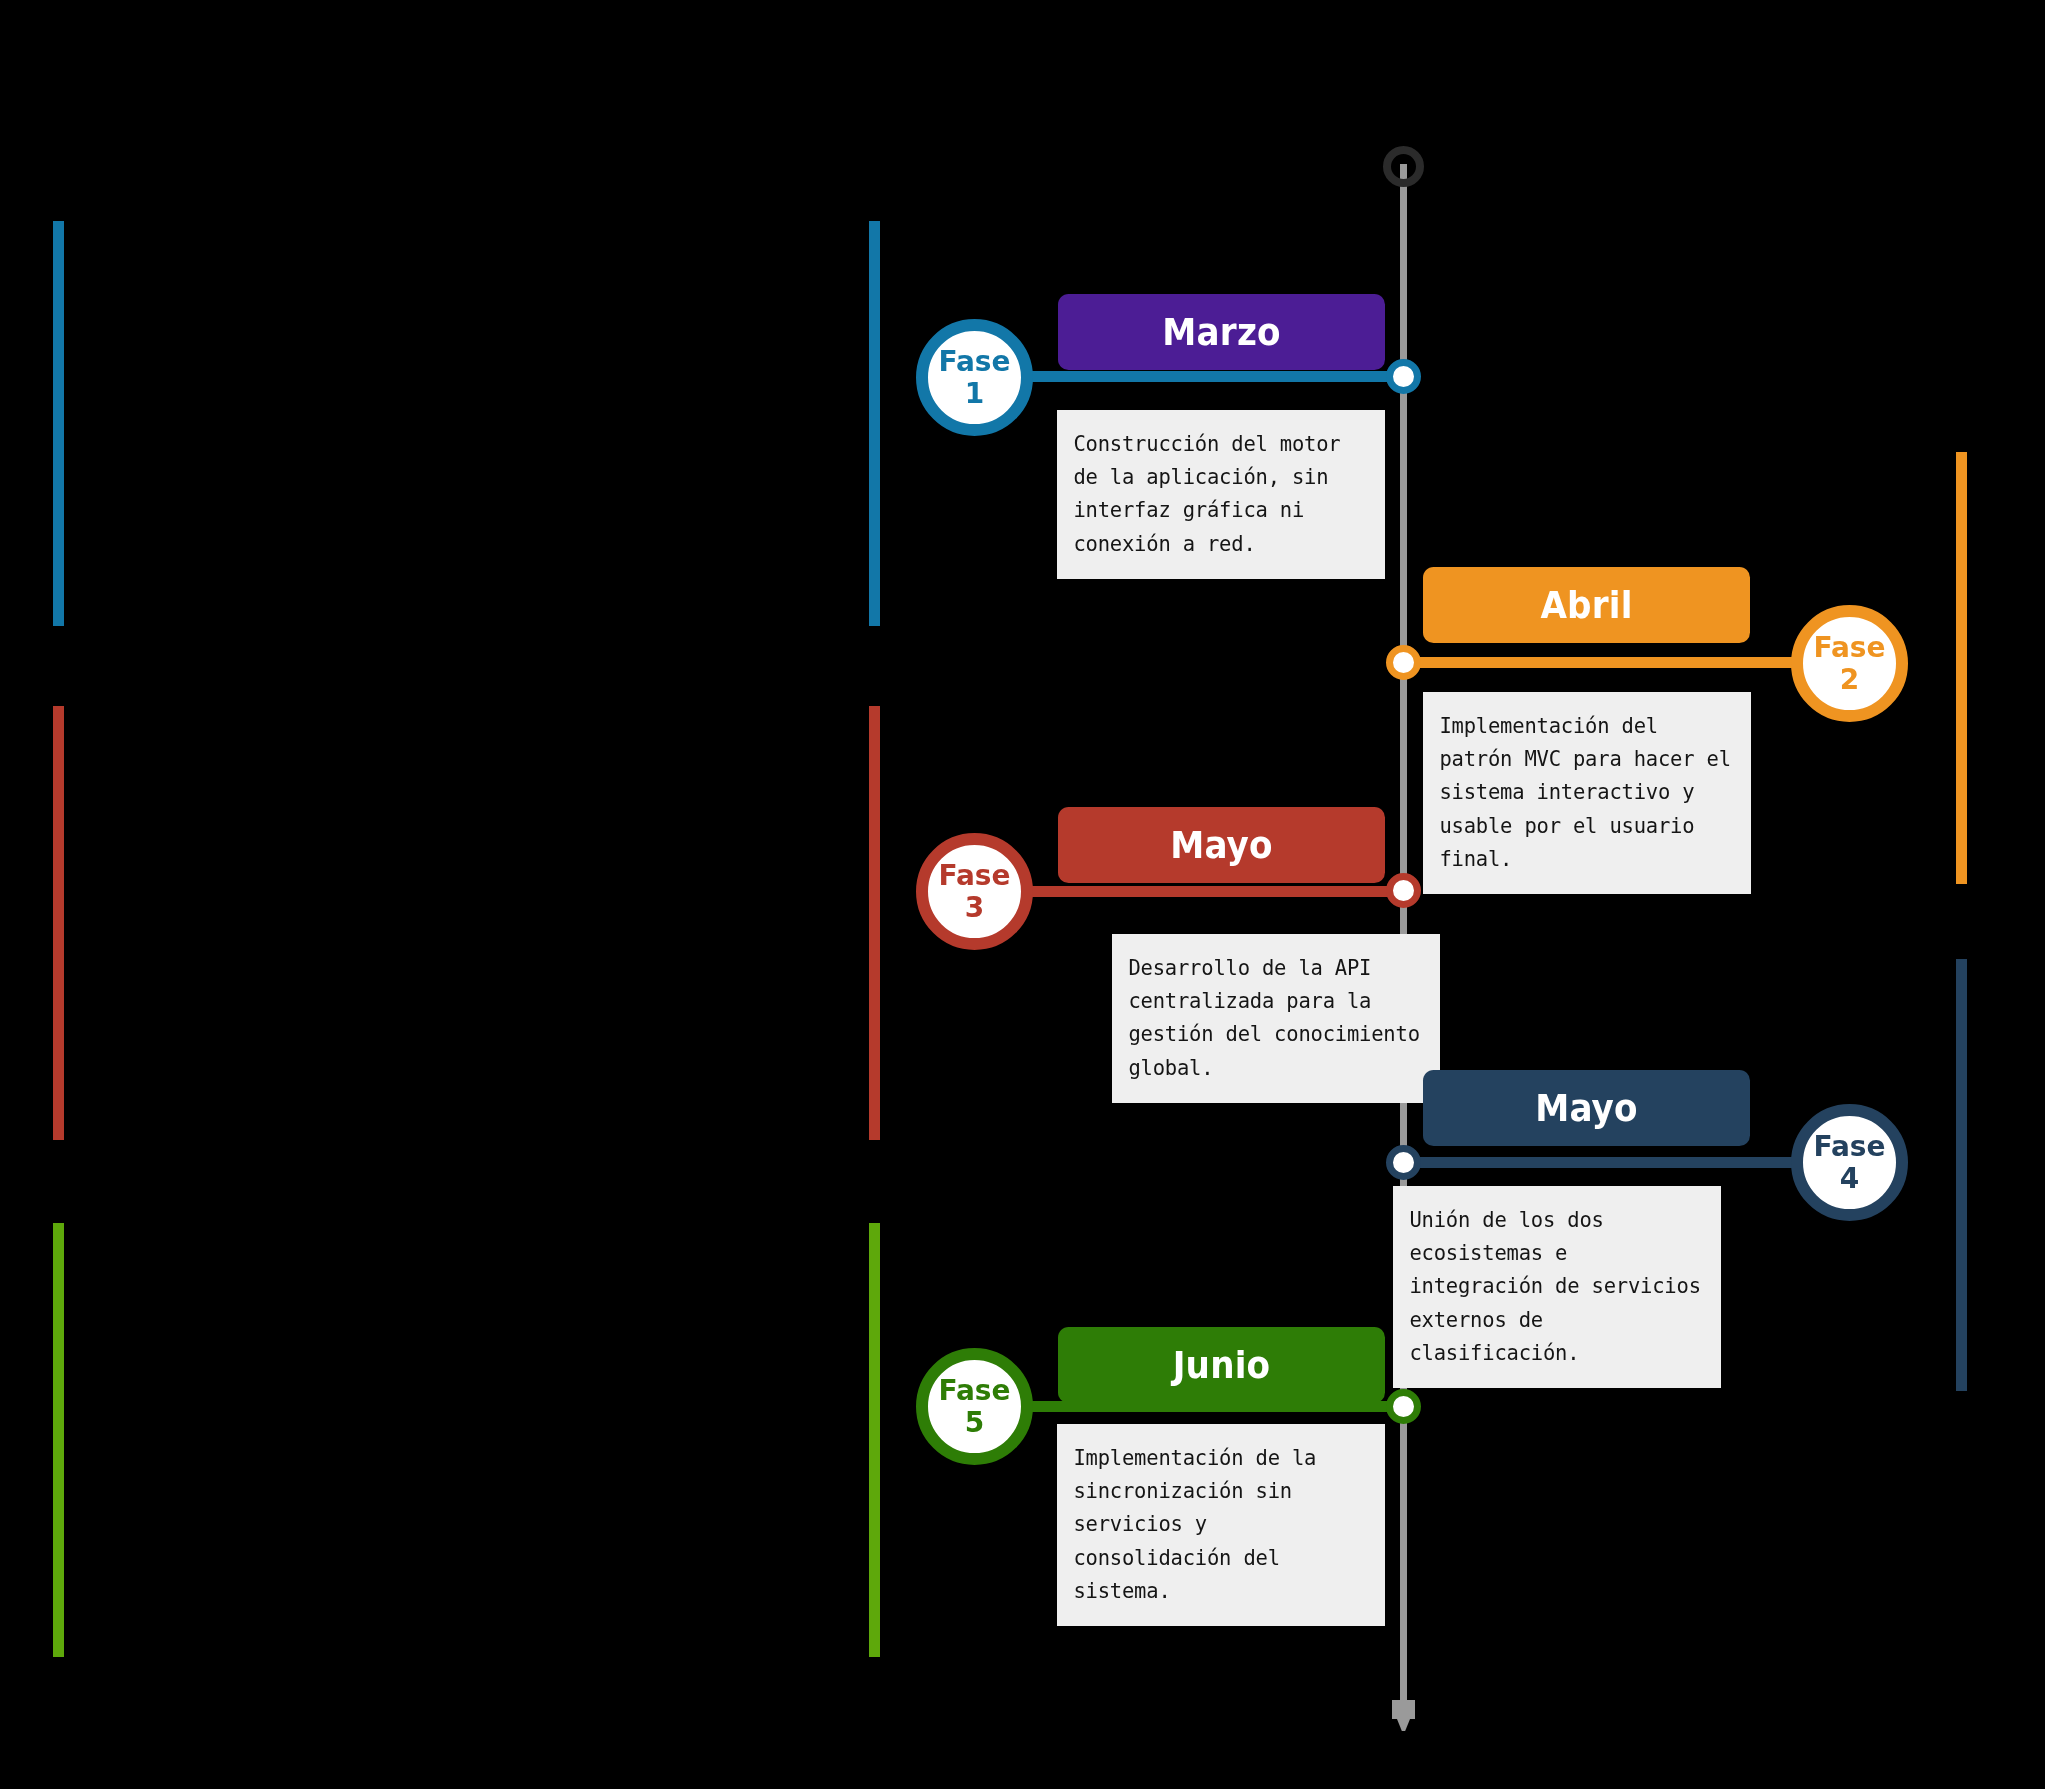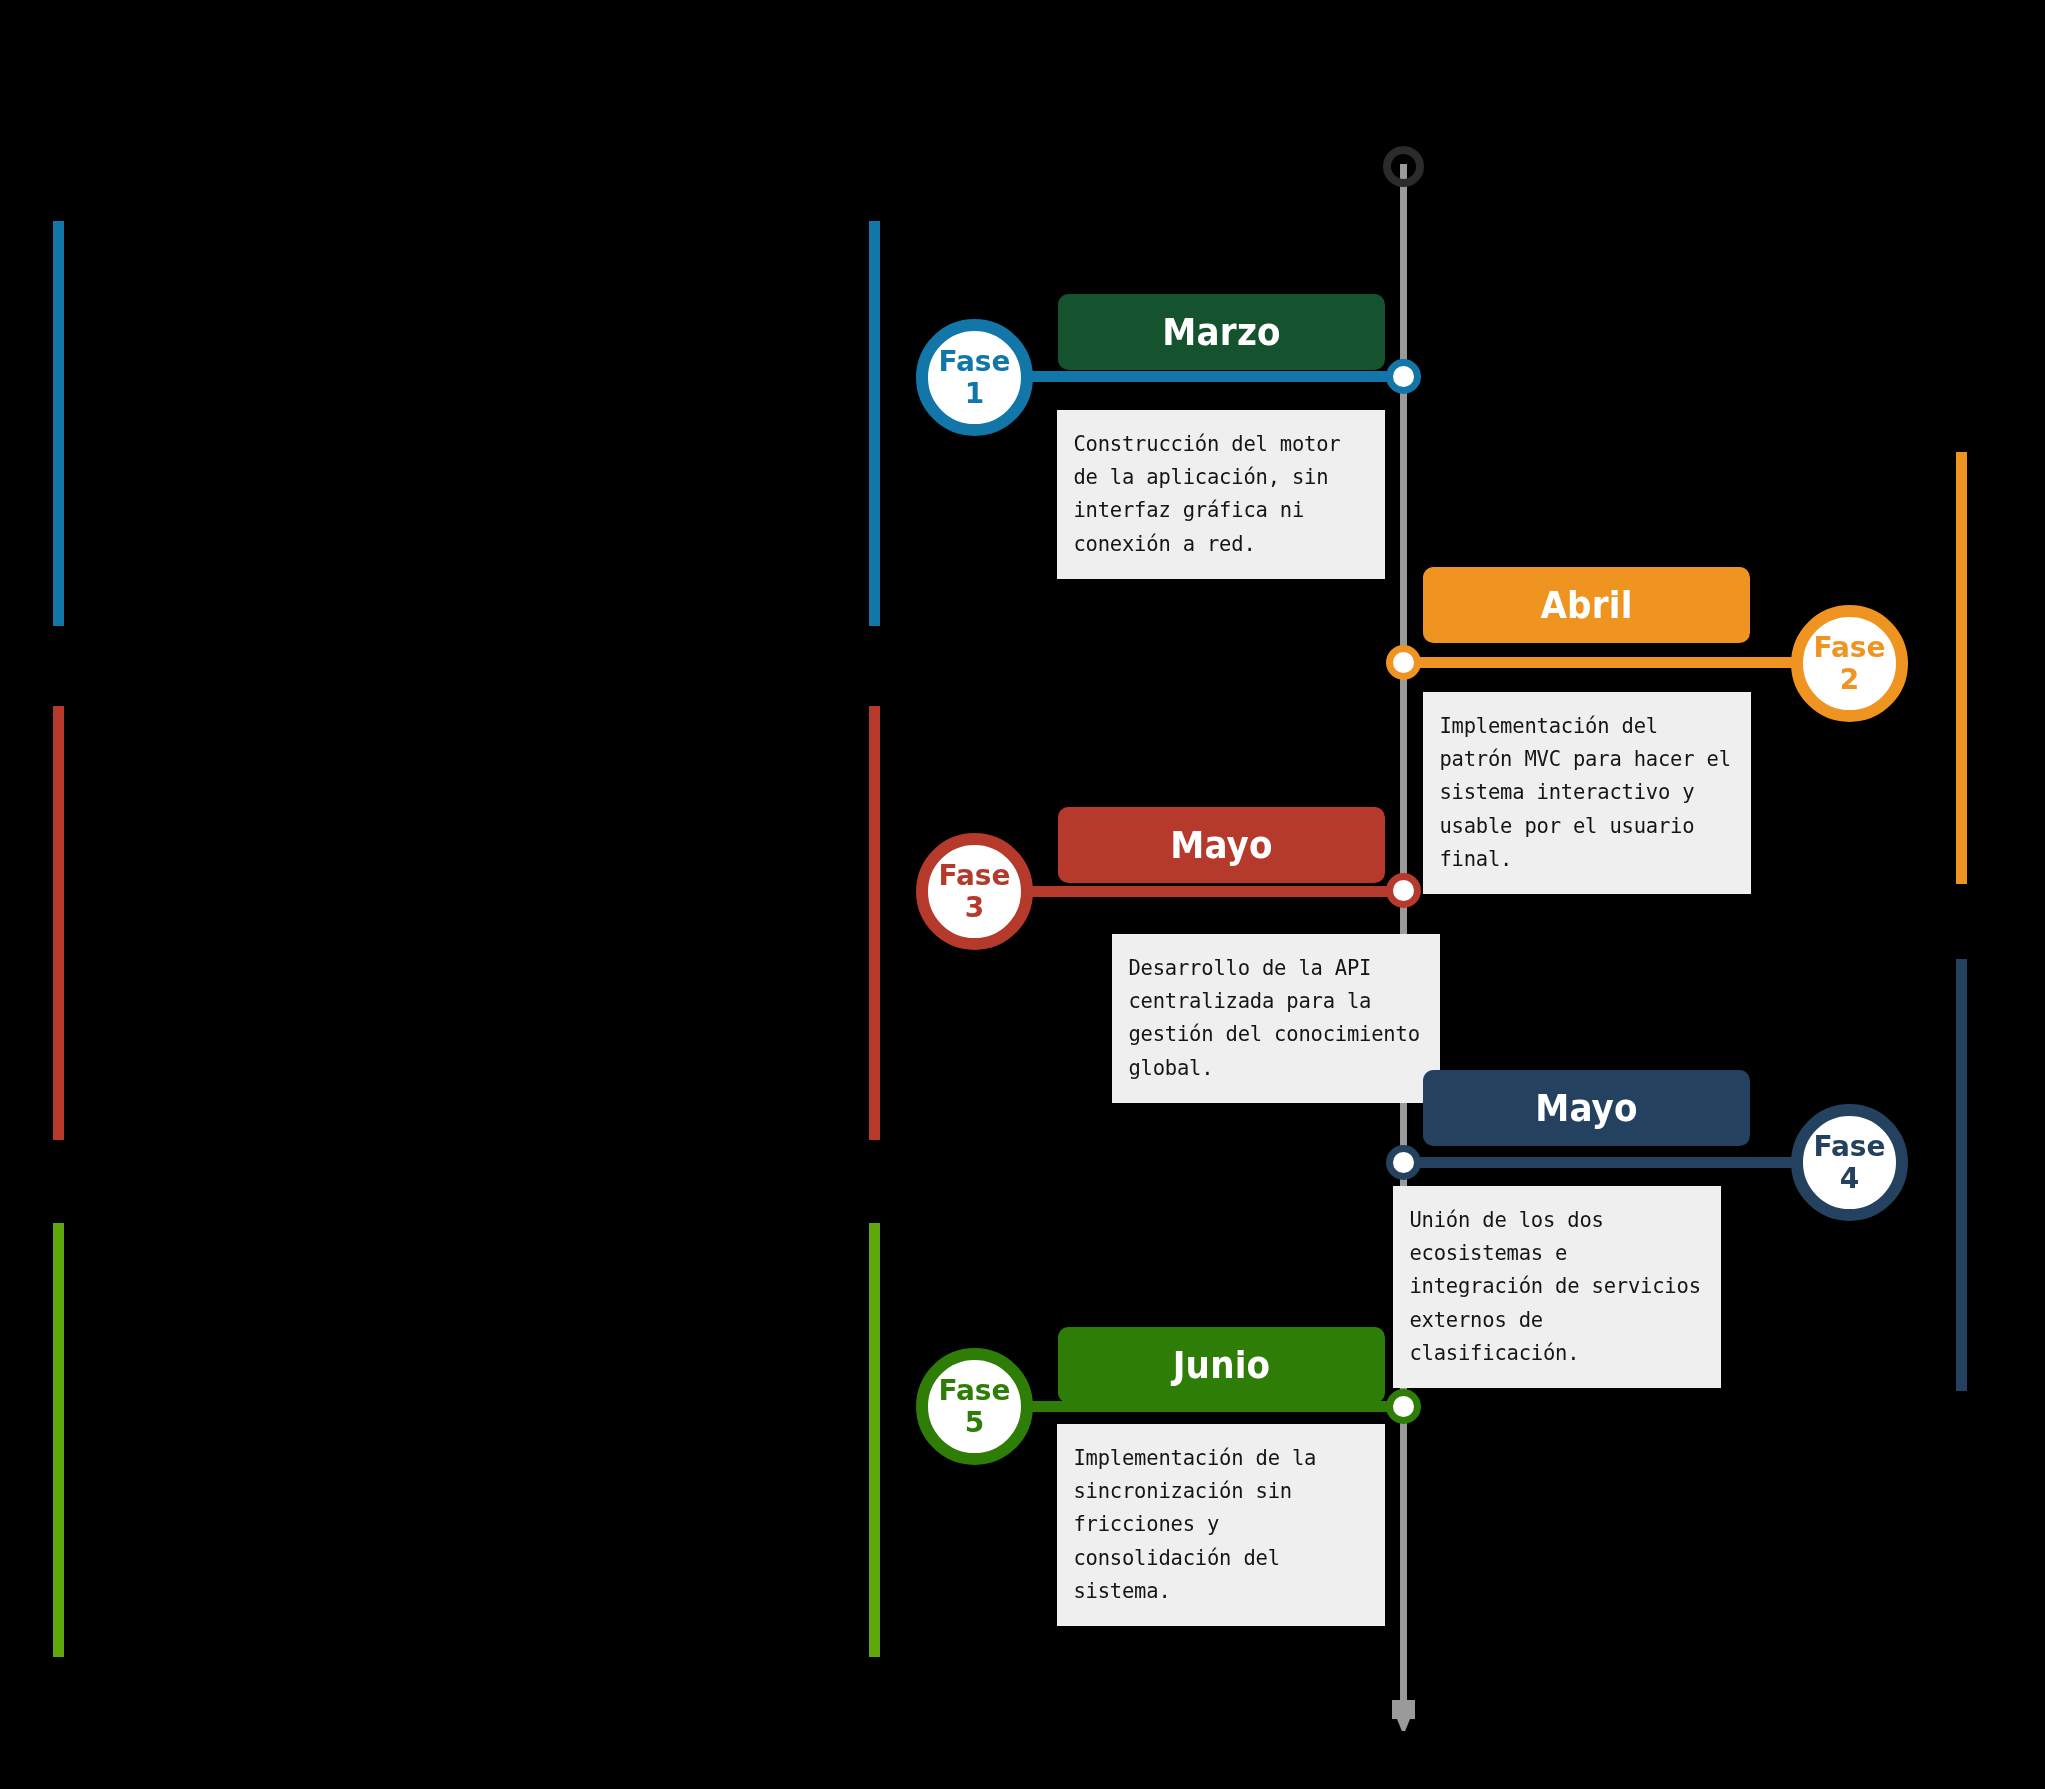--- a/index.html
+++ b/index.html
@@ -125,21 +125,21 @@
       </div>
     </div>
 
   <div id="spine"></div>
   <div id="spine-top-marker"></div>
   <div id="spine-bottom-marker"></div>
   <div id="spine-bottom-tip"></div>
 
   <div id="phases-root">
       <div class="phase">
-        <div class="month-chip" style="left: 1058px; top: 294px; background: #14532d;">Marzo</div>
+        <div class="month-chip" style="left: 1058px; top: 294px; background: #4c1d95;">Marzo</div>
         <div class="rail" style="left: 974px; width: 432px; top: 371px; background: rgb(18, 119, 168);"></div>
         <div class="bubble" style="left: 916px; top: 319px; border: 12.3px solid rgb(18, 119, 168); color: rgb(18, 119, 168);">
           <span>Fase</span>
           <span>1</span>
         </div>
         <div class="spine-dot" style="left: 1386px; top: 359px; border: 7.4px solid rgb(18, 119, 168);"></div>
         <div class="desc" style="left: 1057px; top: 410px;">Construcción del motor de la aplicación, sin interfaz gráfica ni conexión a red.</div>
       </div>
       <div class="phase">
         <div class="month-chip" style="left: 1423px; top: 567px; background: rgb(239, 148, 33);">Abril</div>
@@ -172,18 +172,18 @@
         <div class="desc" style="left: 1393px; top: 1186px;">Unión de los dos ecosistemas e integración de servicios externos de clasificación.</div>
       </div>
       <div class="phase">
         <div class="month-chip" style="left: 1058px; top: 1327px; background: rgb(46, 125, 6);">Junio</div>
         <div class="rail" style="left: 974px; width: 432px; top: 1401px; background: rgb(46, 125, 6);"></div>
         <div class="bubble" style="left: 916px; top: 1348px; border: 12.3px solid rgb(46, 125, 6); color: rgb(46, 125, 6);">
           <span>Fase</span>
           <span>5</span>
         </div>
         <div class="spine-dot" style="left: 1386px; top: 1389px; border: 7.4px solid rgb(46, 125, 6);"></div>
-        <div class="desc" style="left: 1057px; top: 1424px;">Implementación de la sincronización sin fricciones y consolidación del sistema.</div>
+        <div class="desc" style="left: 1057px; top: 1424px;">Implementación de la sincronización sin servicios y consolidación del sistema.</div>
       </div>
     </div>
 
 </div>
 
 
 </body></html>

